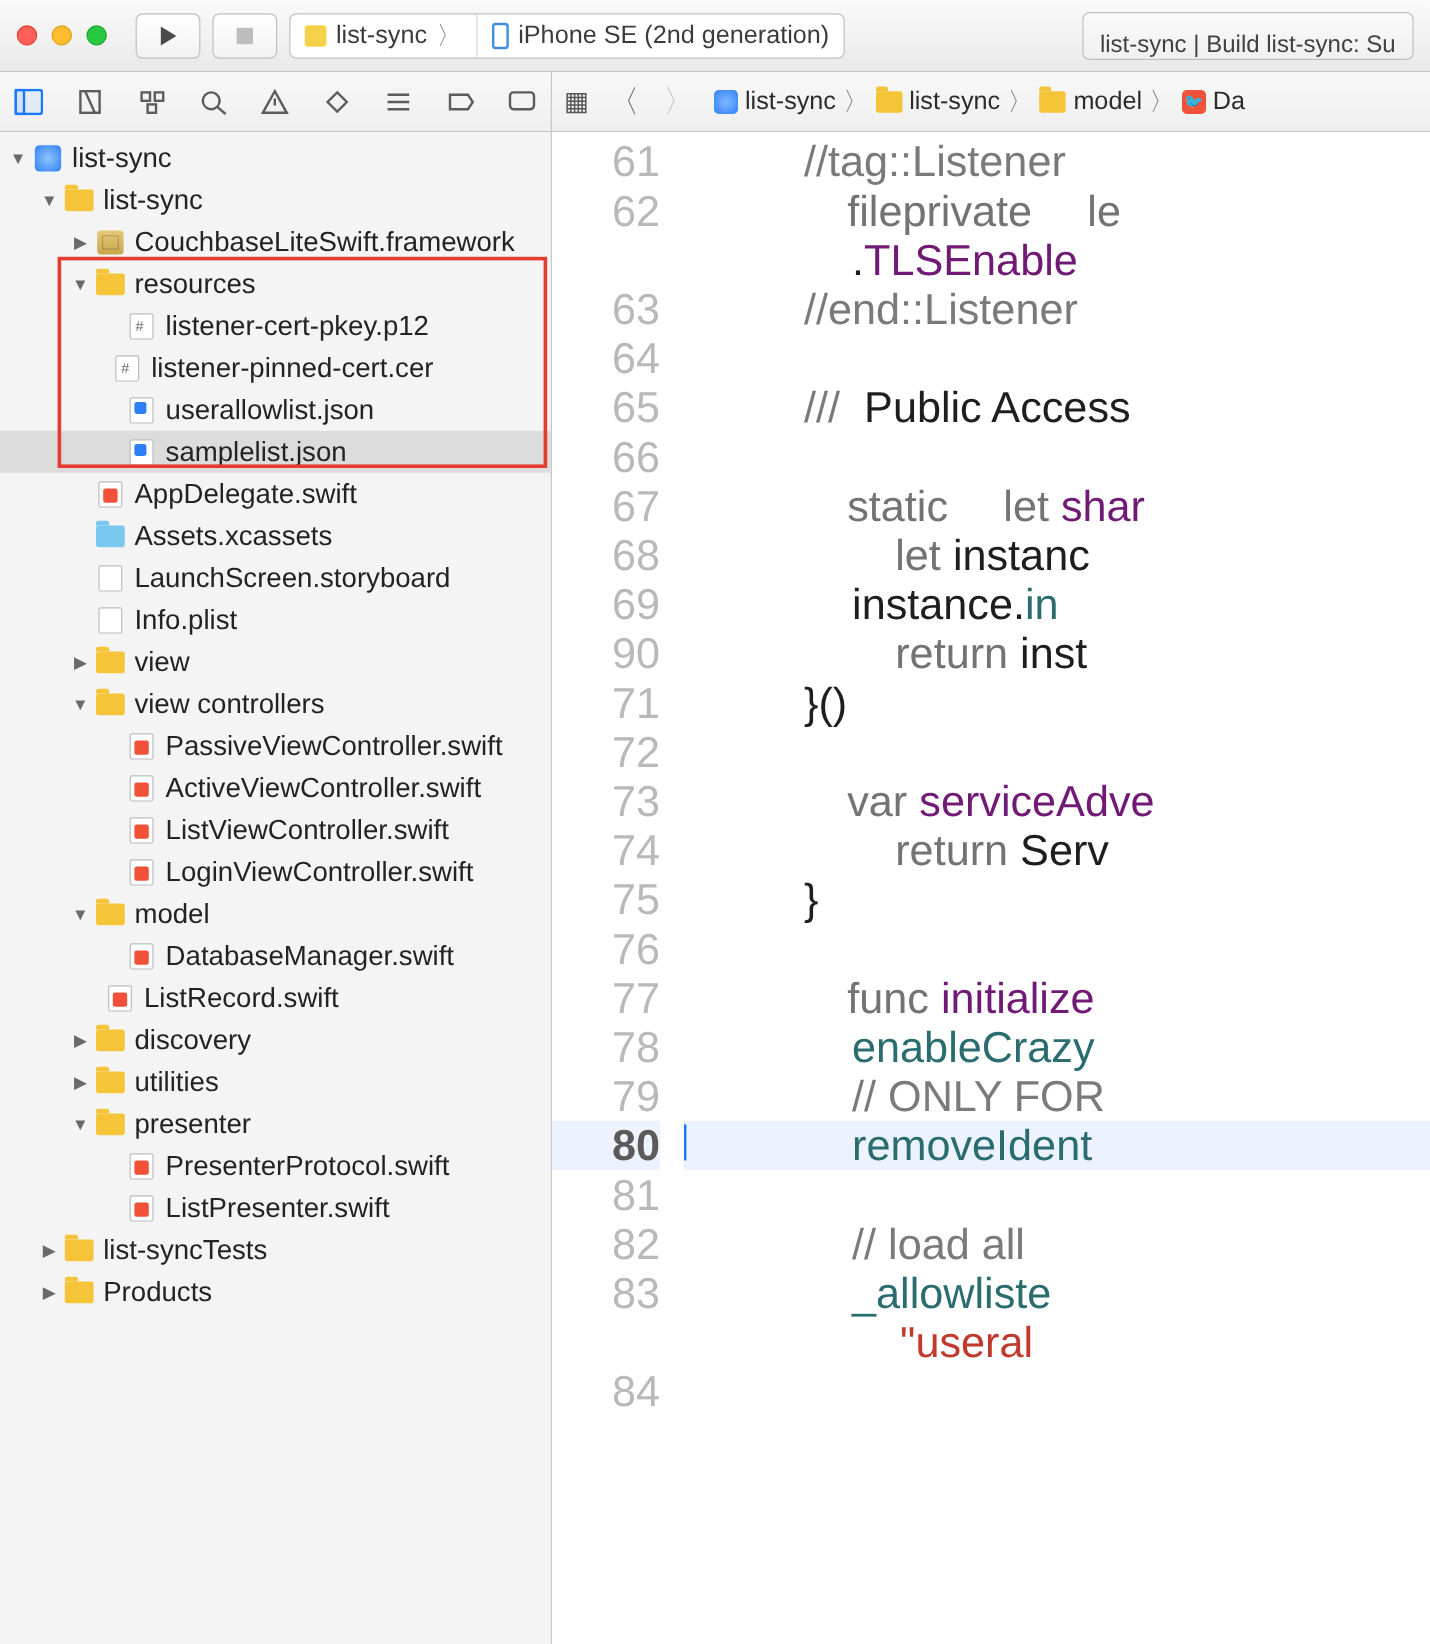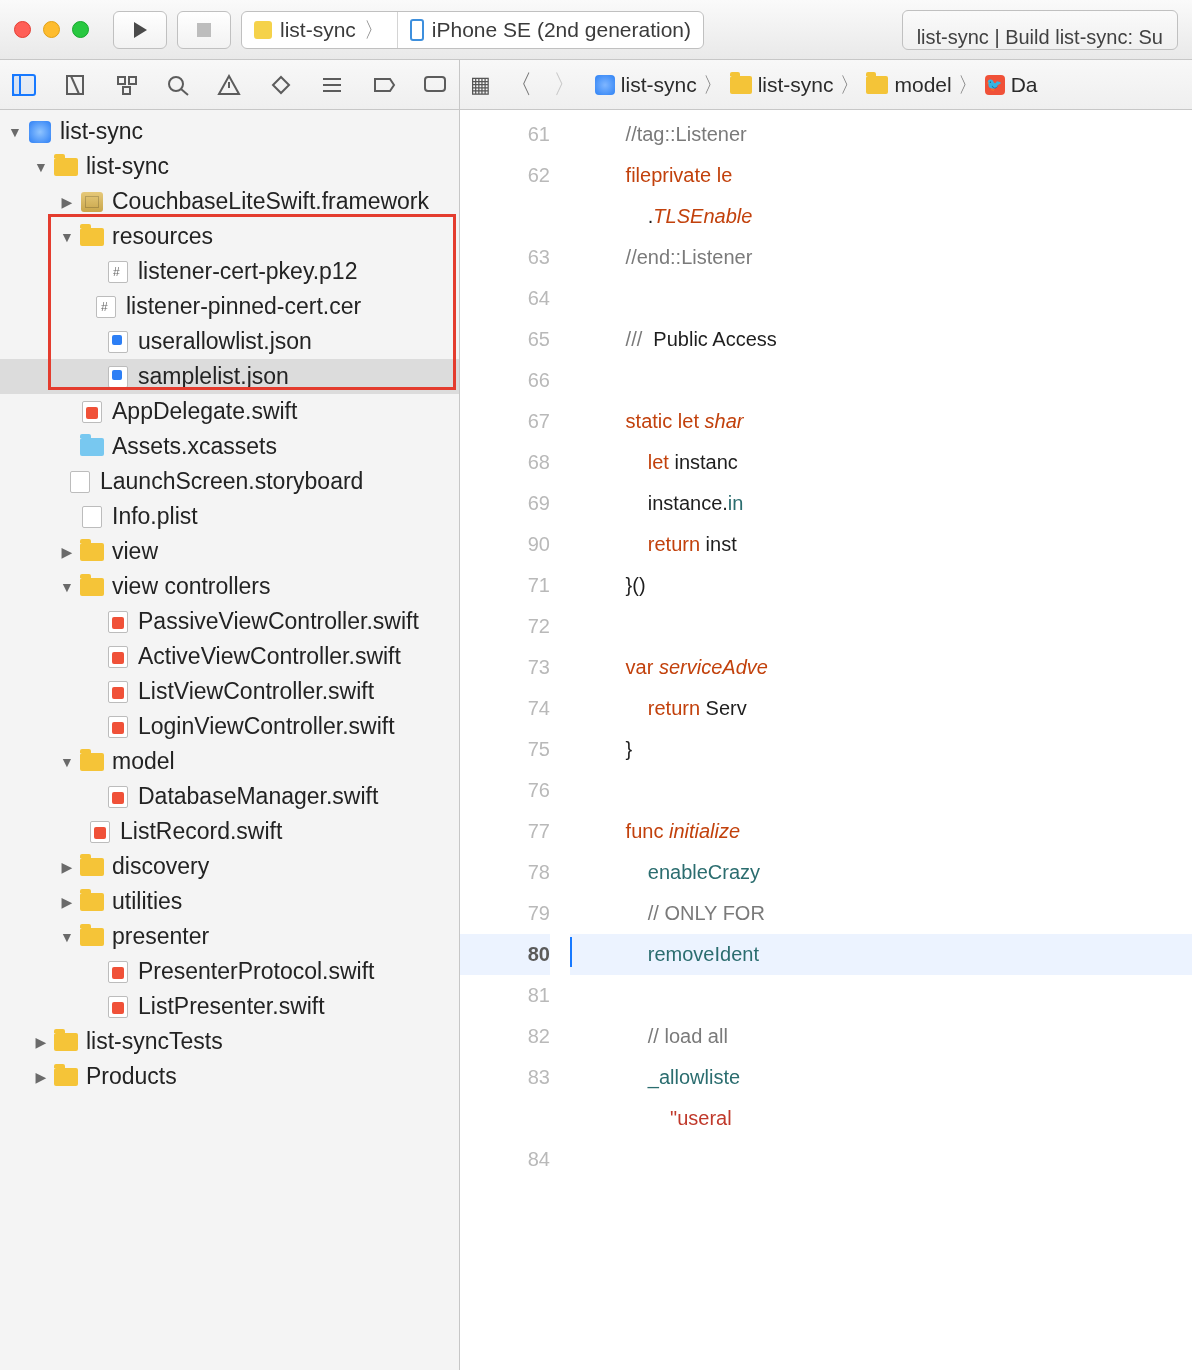--- a/index.html
+++ b/index.html
@@ -58,25 +58,25 @@
 .json-icon:after{ content:""; position:absolute; top:3px; left:3px; width:10px; height:10px; background:#2d7ff5; border-radius:2px;}
 .swift-icon { width:20px; height:22px; background:#fff; border:1px solid #bcbcbc; border-radius:2px; position:relative;}
 .swift-icon:after{ content:""; position:absolute; top:5px; left:3px; width:12px; height:12px; background:#f05138; border-radius:2px;}
 .storyboard-icon { width:20px; height:22px; background:#fff; border:1px solid #bcbcbc; border-radius:2px; }
 .plist-icon { width:20px; height:22px; background:#fff; border:1px solid #bcbcbc; border-radius:2px;}
 .plist-icon:after{content:"";position:absolute;}
 
 .highlight-box { position:absolute; border:3px solid #e43c2e; pointer-events:none; }
 
 
-.editor { flex:1; display:flex; font-family: "SF Mono", Menlo, Consolas, monospace; font-size:20px; overflow:hidden; }
+.editor { flex:1; display:flex; font-family: "SF Mono", Menlo, Consolas, monospace; font-size:36px; overflow:hidden; }
 .gutter { width:110px; text-align:right; color:#b9b9b9; padding:4px 20px 0 0; line-height:41px; user-select:none; background:#fff; }
 .code { flex:1; padding:4px 0 0 0; line-height:41px; white-space:pre; color:#1e1e1e; overflow:hidden;}
-.code .kw { color:#c2410c; }
-.code .type { color:#c2410c;font-style:italic; }
+.code .kw { color:#737373;margin-left:36px; }
+.code .type { color:#701a75; }
 .code .prop { color:#2b6d6f; }
 .code .cm { color:#7a7a7a; }
 .code .doc { color:#7a7a7a; }
 .code .str { color:#c0392b; }
 .code-row.hl { background:#ecf3ff; }
 .code-row { height:41px; display:block;}
 .cursor-line{ position:relative;}
 .cursor-line:before{ content:""; position:absolute; left:0; top:3px; width:2px; height:30px; background:#1779ff;}
 </style>
 </head>
@@ -264,21 +264,21 @@
           </span>
           <span>AppDelegate.swift</span>
         </div>
         <div class="row" style="padding-left: 58px;">
           <span class="disc empty"></span>
           <span class="ficon">
             <span class="folder models"></span>
           </span>
           <span>Assets.xcassets</span>
         </div>
-        <div class="row" style="padding-left: 46px;">
+        <div class="row" style="padding-left: 58px;">
           <span class="disc empty"></span>
           <span class="ficon">
             <span class="storyboard-icon"></span>
           </span>
           <span>LaunchScreen.storyboard</span>
         </div>
         <div class="row" style="padding-left: 58px;">
           <span class="disc empty"></span>
           <span class="ficon">
             <span class="plist-icon"></span>

